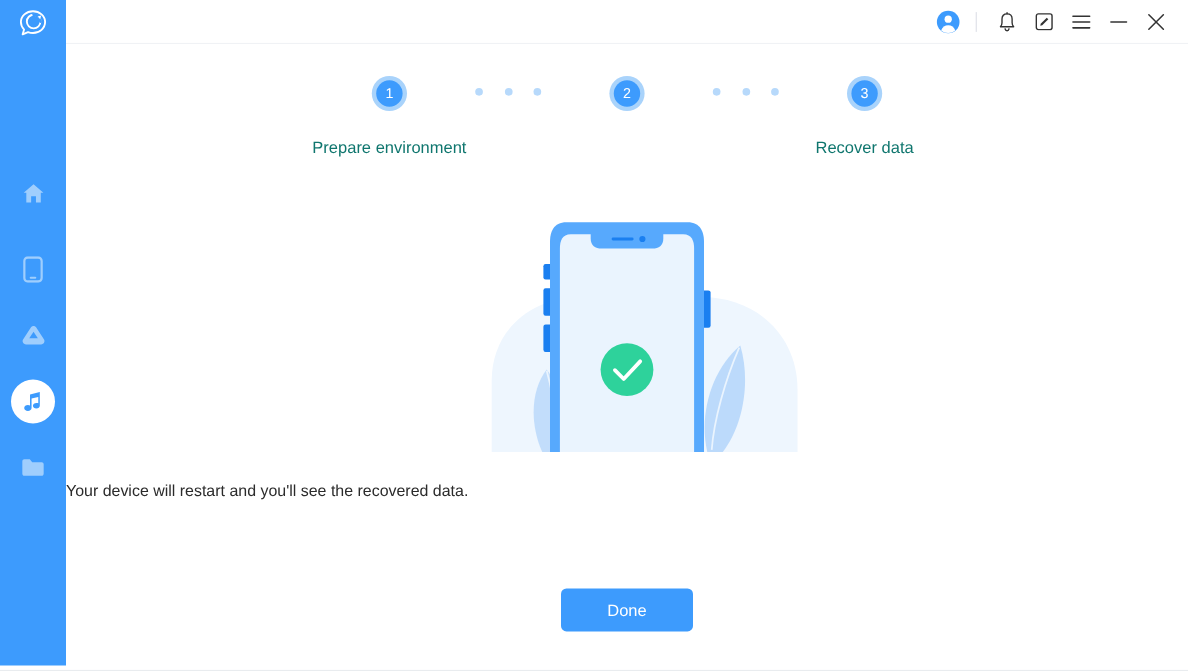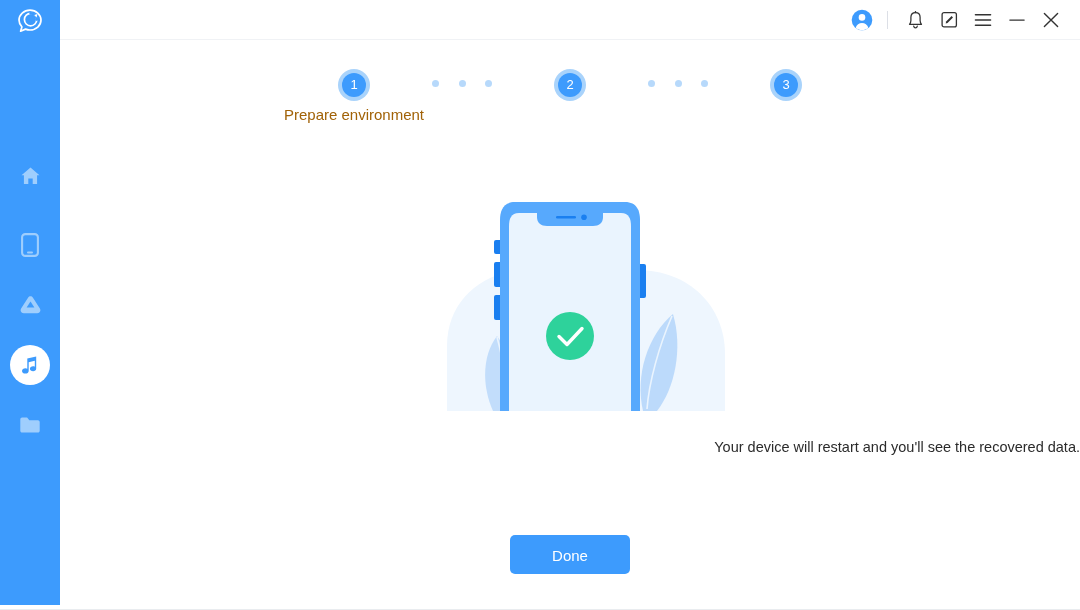--- a/index.html
+++ b/index.html
@@ -139,23 +139,23 @@
     border-radius: 50%;
     background: #3d9bfd;
     color: #ffffff;
     font-style: normal;
     font-size: 13px;
     line-height: 24px;
     text-align: center;
     font-family: "Liberation Sans", sans-serif;
   }
   .step-label {
-    margin-top: 5px;
+    margin-top: 25px;
     font-size: 15px;
-    color: #a16207;
+    color: #0f766e;
     white-space: nowrap;
   }
   .dots {
     position: absolute;
     top: 11px;
     width: 60px;
     margin-left: -30px;
     display: flex;
     justify-content: space-between;
   }
@@ -180,24 +180,23 @@
     width: 370px;
     height: 215px;
   }
 
   
   #hint {
     position: absolute;
     left: 0;
     right: 0;
     top: 398px;
-    text-align: right;
+    text-align: left;
     font-size: 14.5px;
     color: #2b2b2b;
-    padding-left: 12px;
   }
 
   
   #done-btn {
     position: absolute;
     left: 450px;
     top: 494px;
     width: 120px;
     height: 39px;
     border: none;
@@ -333,20 +332,21 @@
       <div class="dots" id="dots2">
         <span></span>
         <span></span>
         <span></span>
       </div>
 
       <div class="step" id="step3">
         <div class="step-num">
           <i>3</i>
         </div>
+        <div class="step-label">Recover data</div>
       </div>
     </div>
 
     <div id="illustration">
       <svg width="370" height="215" viewBox="0 0 370 215">
         <defs>
           <clipPath id="cutBottom">
               <rect x="0" y="0" width="370" height="215"></rect>
             </clipPath>
         </defs>

